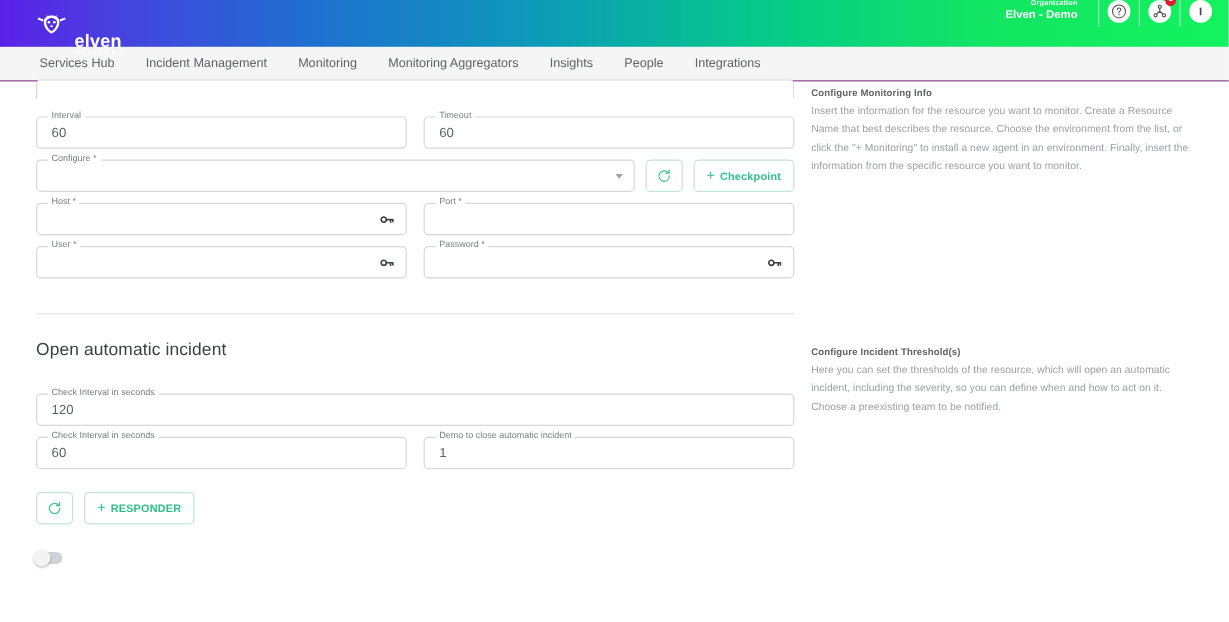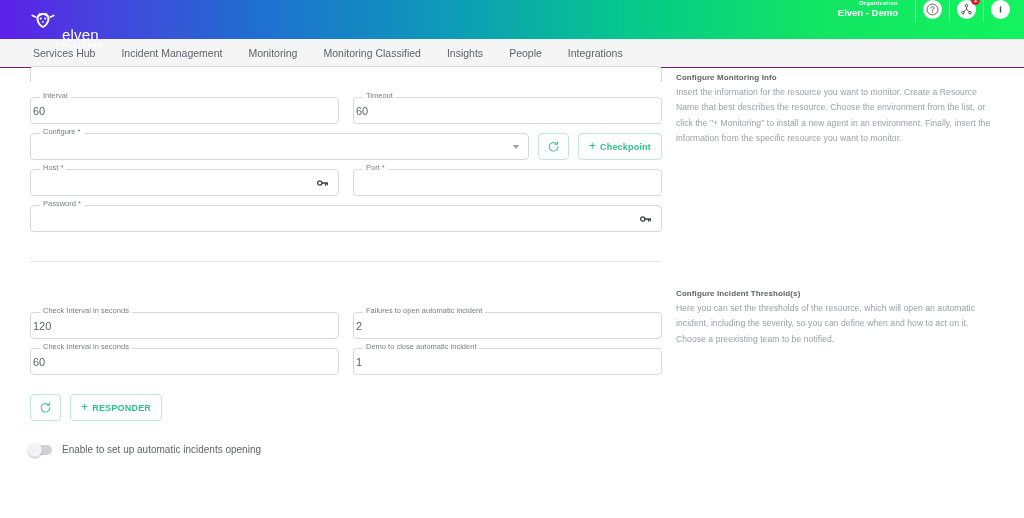--- a/index.html
+++ b/index.html
@@ -17,21 +17,21 @@
     height: 39px;
     background: linear-gradient(90deg, #5b20e8 0%, #4a3de0 8%, #1f6fd0 25%, #0d9bb8 44%, #06c98a 62%, #12e563 80%, #13f35e 100%);
     display: flex; align-items: center;
     padding: 0 14px 0 30px;
     position: relative;
   }
   .logo-wrap { display: flex; align-items: center; gap: 6px; }
   .logo-mark { width: 26px; height: 20px; display: block; }
   .logo-text { display: flex; flex-direction: column; line-height: 1; }
   .logo-name {
-    color: #fff; font-size: 15px; font-weight: 400; letter-spacing: .2px; margin-top: 36px;
+    color: #fff; font-size: 15px; font-weight: 700; letter-spacing: .2px; margin-top: 36px;
   }
   .logo-sub {
     color: #fff; font-size: 5.2px; font-weight: 700; letter-spacing: 1.6px;
     margin-top: 1.5px; margin-left: 1px;
   }
   .topbar-right {
     margin-left: auto; display: flex; align-items: flex-start; gap: 0;
     height: 100%;
   }
   .org-block {
@@ -79,21 +79,21 @@
   .mfield {
     position: relative; height: 27px; border: 1px solid #d6d8db;
     border-radius: 4px; background: #fff;
   }
   .mfield > .mlabel {
     position: absolute; top: -6px; left: 9px;
     background: #fff; padding: 0 3px;
     font-size: 7.5px; color: #7a7d82; line-height: 1; white-space: nowrap;
   }
   .mfield > .mvalue {
-    position: absolute; left: 2px; top: 50%; transform: translateY(-50%);
+    position: absolute; left: 12px; top: 50%; transform: translateY(-50%);
     font-size: 11px; color: #5f6368; white-space: nowrap; text-align: right;
   }
   .mfield > .mtrail {
     position: absolute; right: 9px; top: 50%; transform: translateY(-50%);
     display: flex; align-items: center;
   }
 
   .row { display: flex; gap: 14px; margin-bottom: 0; }
   .row > .half { flex: 1 1 0; min-width: 0; }
 
@@ -194,21 +194,21 @@
         <rect x="10.7" y="6" width="2.6" height="12" rx="1.3" fill="#4a4a4a"></rect>
       </svg>
     </div>
   </div>
 </div>
 
 <div class="navbar">
   <div class="nav-item">Services Hub</div>
   <div class="nav-item">Incident Management</div>
   <div class="nav-item">Monitoring</div>
-  <div class="nav-item">Monitoring Classified</div>
+  <div class="nav-item">Monitoring Aggregators</div>
   <div class="nav-item">Insights</div>
   <div class="nav-item">People</div>
   <div class="nav-item">Integrations</div>
 </div>
 
 <div class="content">
 
   <div class="form-col">
 
     <div style="height:16px; overflow:hidden; margin-top:-2px;">
@@ -279,53 +279,60 @@
           <span class="mvalue"></span>
         </div>
       </div>
     </div>
 
     <div style="height:9px;"></div>
 
     <div class="row">
       <div class="half">
         <div class="mfield">
-          <span class="mlabel">Password *</span>
+          <span class="mlabel">User *</span>
           <span class="mvalue"></span>
           <span class="mtrail">
             <svg width="13" height="13" viewBox="0 0 24 24">
               <circle cx="7" cy="12" r="4" fill="none" stroke="#3c4043" stroke-width="2.4"></circle>
               <path d="M11 12h10M17.5 12v4M21 12v3.2" stroke="#3c4043" stroke-width="2.4" stroke-linecap="round" fill="none"></path>
             </svg>
           </span>
         </div>
       </div>
+      <div class="half">
+        <div class="mfield">
+          <span class="mlabel">Password *</span>
+          <span class="mvalue"></span>
+          <span class="mtrail">
+            <svg width="13" height="13" viewBox="0 0 24 24">
+              <circle cx="7" cy="12" r="4" fill="none" stroke="#3c4043" stroke-width="2.4"></circle>
+              <path d="M11 12h10M17.5 12v4M21 12v3.2" stroke="#3c4043" stroke-width="2.4" stroke-linecap="round" fill="none"></path>
+            </svg>
+          </span>
+        </div>
+      </div>
     </div>
 
     <div style="height:29px;"></div>
     <div class="divider"></div>
     <div style="height:22px;"></div>
 
+    <div class="section-title">Open automatic incident</div>
 
     <div style="height:19px;"></div>
 
 
     <div style="height:9px;"></div>
 
     <div class="row">
       <div class="half">
         <div class="mfield">
           <span class="mlabel">Check Interval in seconds</span>
           <span class="mvalue">120</span>
-        </div>
-      </div>
-      <div class="half">
-        <div class="mfield">
-          <span class="mlabel">Failures to open automatic incident</span>
-          <span class="mvalue">2</span>
         </div>
       </div>
     </div>
 
     <div style="height:9px;"></div>
 
     <div class="row">
       <div class="half">
         <div class="mfield">
           <span class="mlabel">Check Interval in seconds</span>
@@ -354,21 +361,20 @@
         <span>RESPONDER</span>
       </button>
     </div>
 
     <div style="height:23px;"></div>
 
     <div class="toggle-row">
       <div class="toggle">
         <span class="knob"></span>
       </div>
-      <span class="toggle-label">Enable to set up automatic incidents opening</span>
     </div>
 
     <div style="height:25px;"></div>
 
   </div>
 
   <div class="info-col">
     <div style="height:5px;"></div>
     <div class="info-title">Configure Monitoring Info</div>
     <div class="info-body">Insert the information for the resource you want to monitor. Create a Resource Name that best describes the resource. Choose the environment from the list, or click the "+ Monitoring" to install a new agent in an environment. Finally, insert the information from the specific resource you want to monitor.</div>

